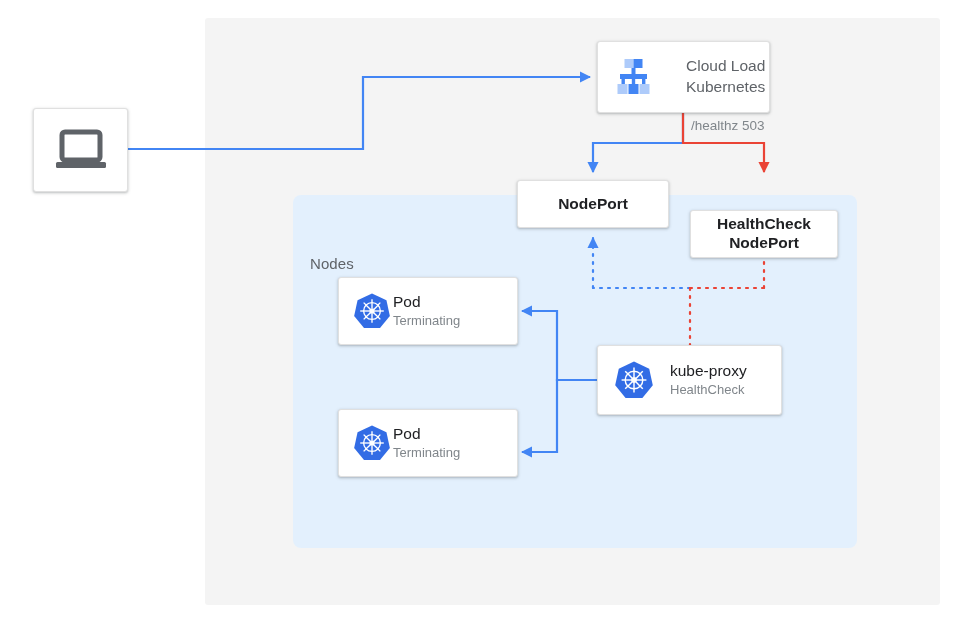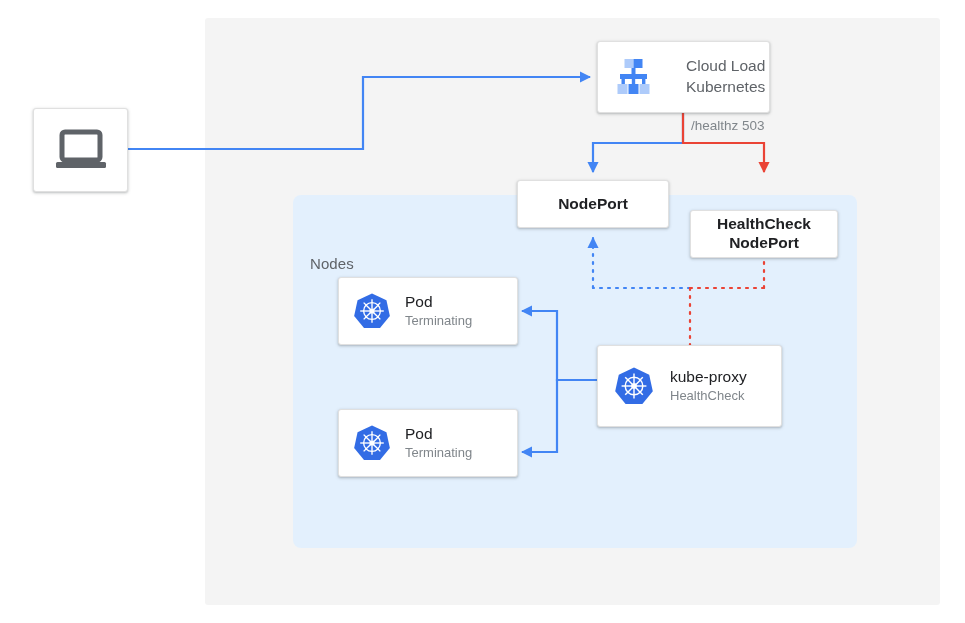--- a/index.html
+++ b/index.html
@@ -39,24 +39,24 @@
   .lb-box { left: 597px; top: 41px; width: 173px; height: 72px; padding-left: 14px; gap: 32px; }
   .lb-text { font-size: 15.5px; color: #5f6368; line-height: 1.35; }
 
   .nodeport-box { left: 517px; top: 180px; width: 152px; height: 48px;
     justify-content: center; }
   .hc-box { left: 690px; top: 180px; width: 148px; height: 48px;
     justify-content: center; margin-top: 30px; }
   .port-text { font-size: 15.5px; font-weight: bold; color: #202124;
     text-align: center; line-height: 1.2; }
 
-  .pod-box { width: 180px; height: 68px; padding-left: 14px; gap: 14px; }
+  .pod-box { width: 180px; height: 68px; padding-left: 14px; gap: 2px; }
   .pod1 { left: 338px; top: 277px; }
   .pod2 { left: 338px; top: 409px; }
-  .kp-box { left: 597px; top: 345px; width: 185px; height: 82px; padding-left: 16px; gap: 16px; }
+  .kp-box { left: 597px; top: 345px; width: 185px; height: 70px; padding-left: 16px; gap: 16px; }
 
   .two-line .t1 { font-size: 15.5px; color: #202124; line-height: 1.3; }
   .two-line .t2 { font-size: 13px; color: #80868b; line-height: 1.35; }
   .lb-ico { flex: 0 0 auto; }
   .laptop-ico { display: block; }
 
   .healthz-label {
     position: absolute; left: 691px; top: 118px;
     font-size: 13.5px; font-weight: normal; color: #80868b; white-space: nowrap;
   }

